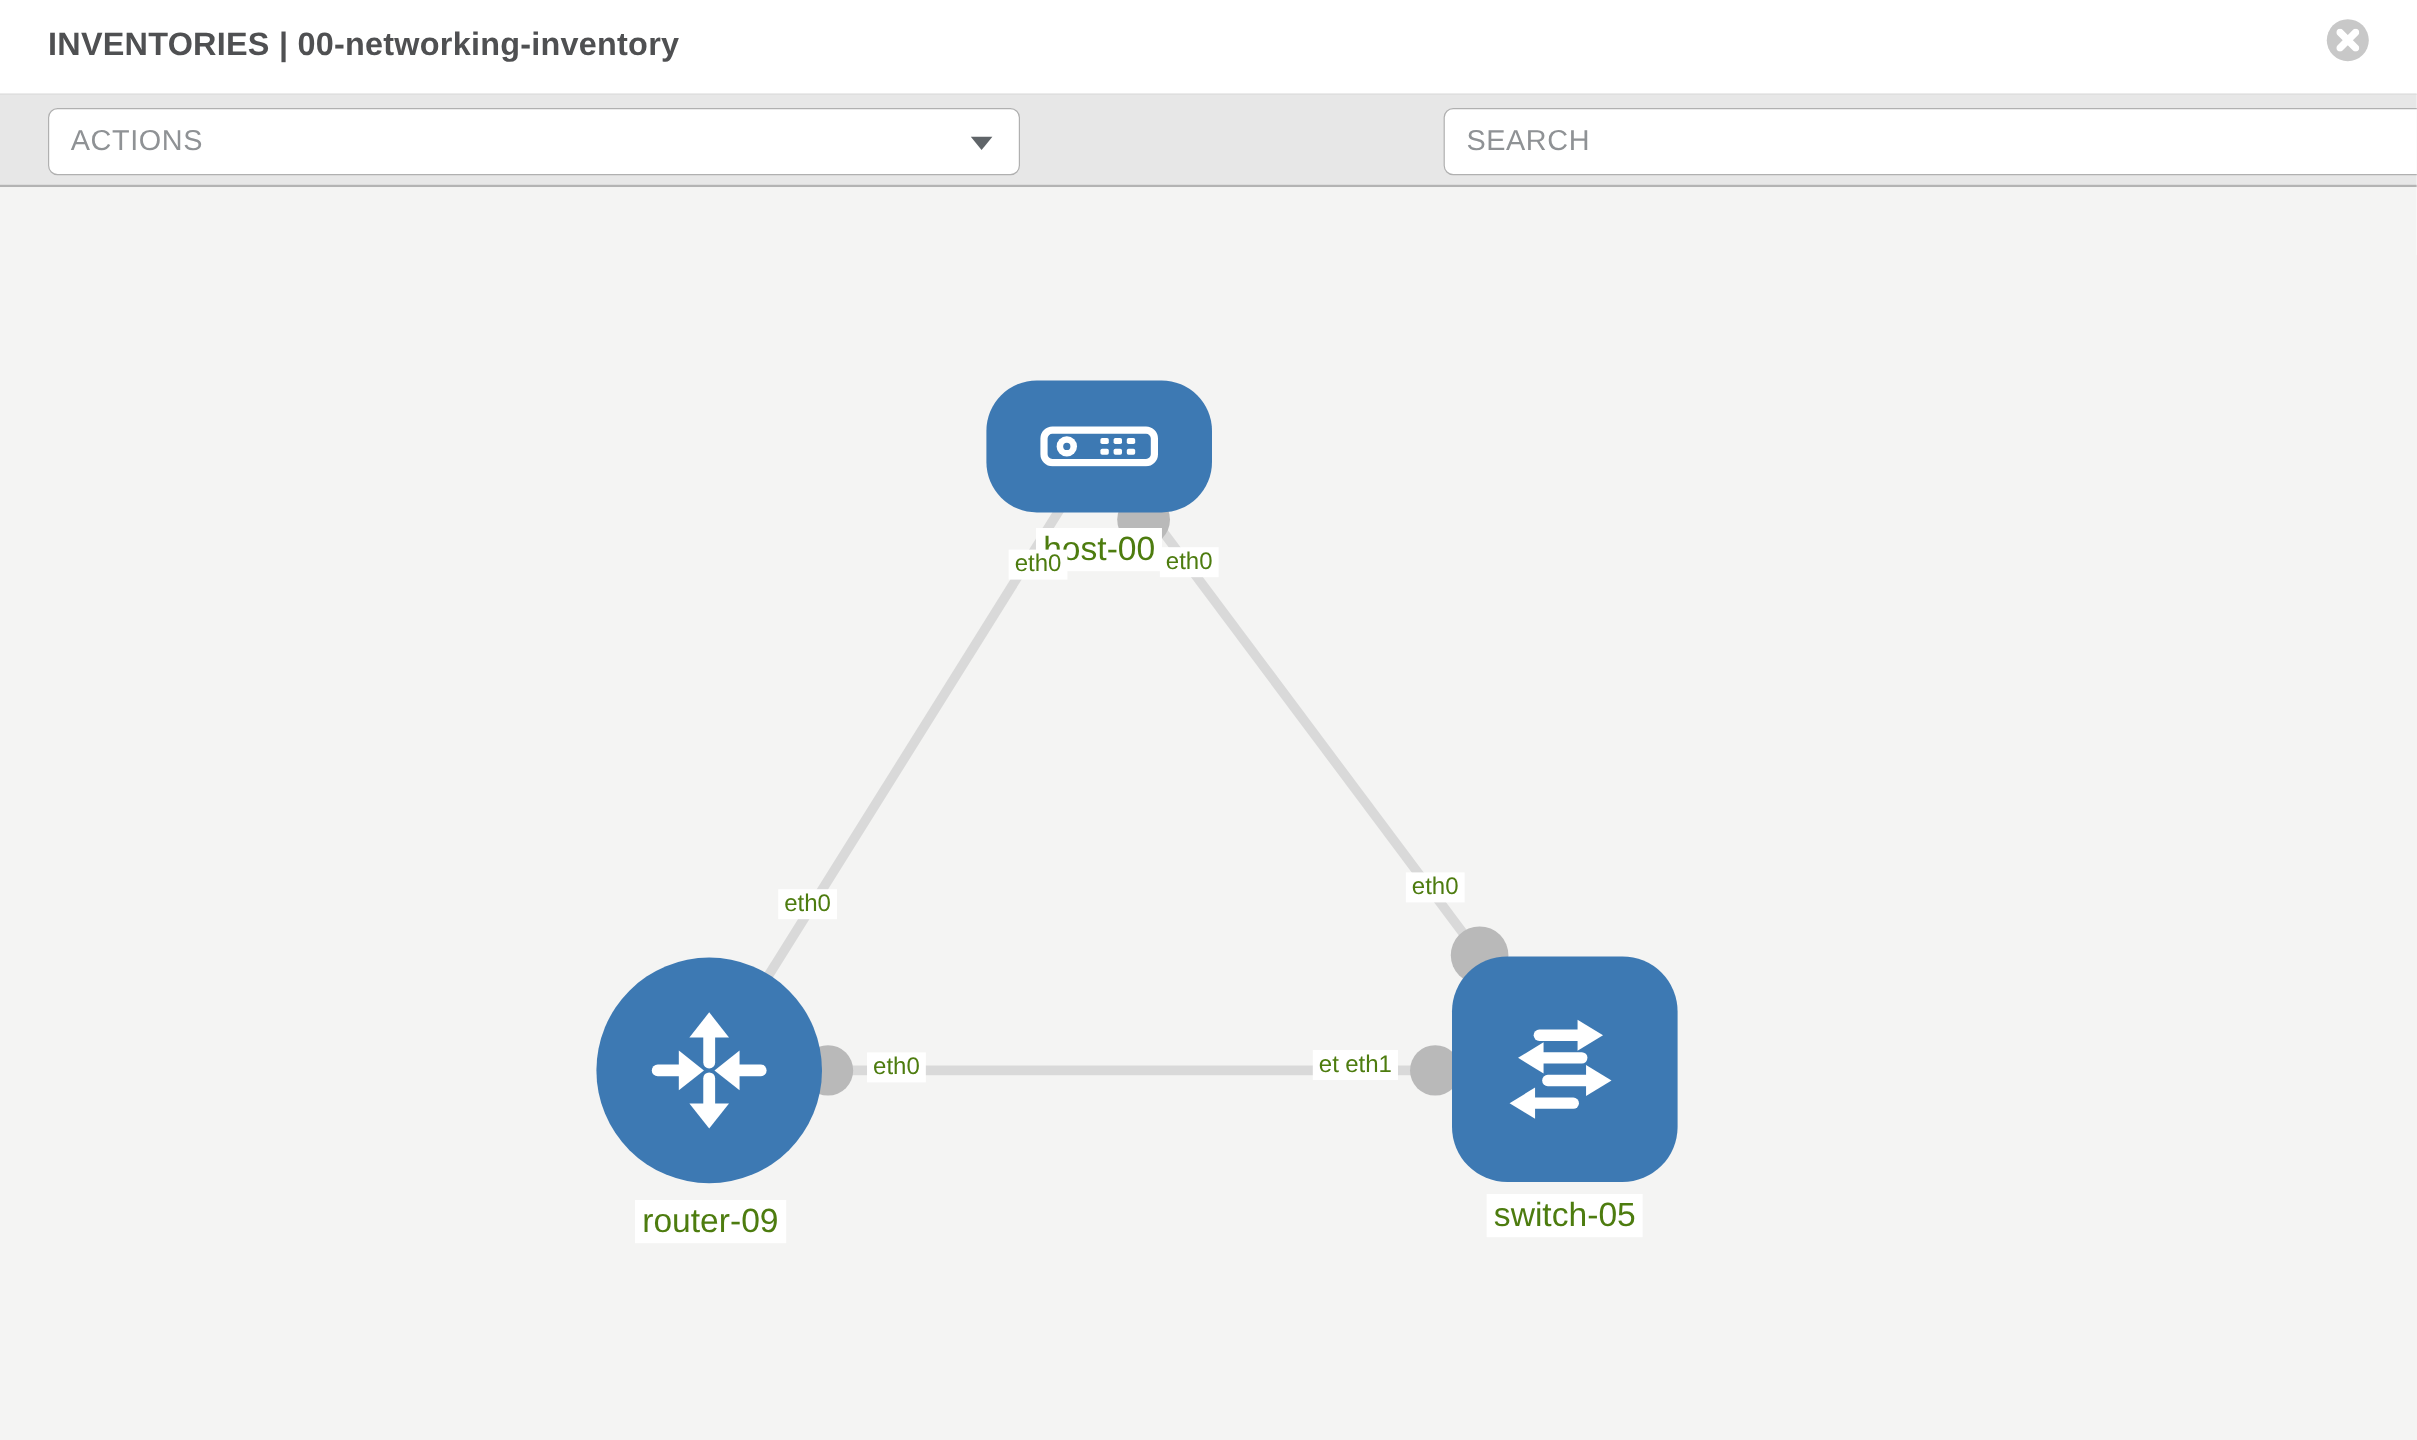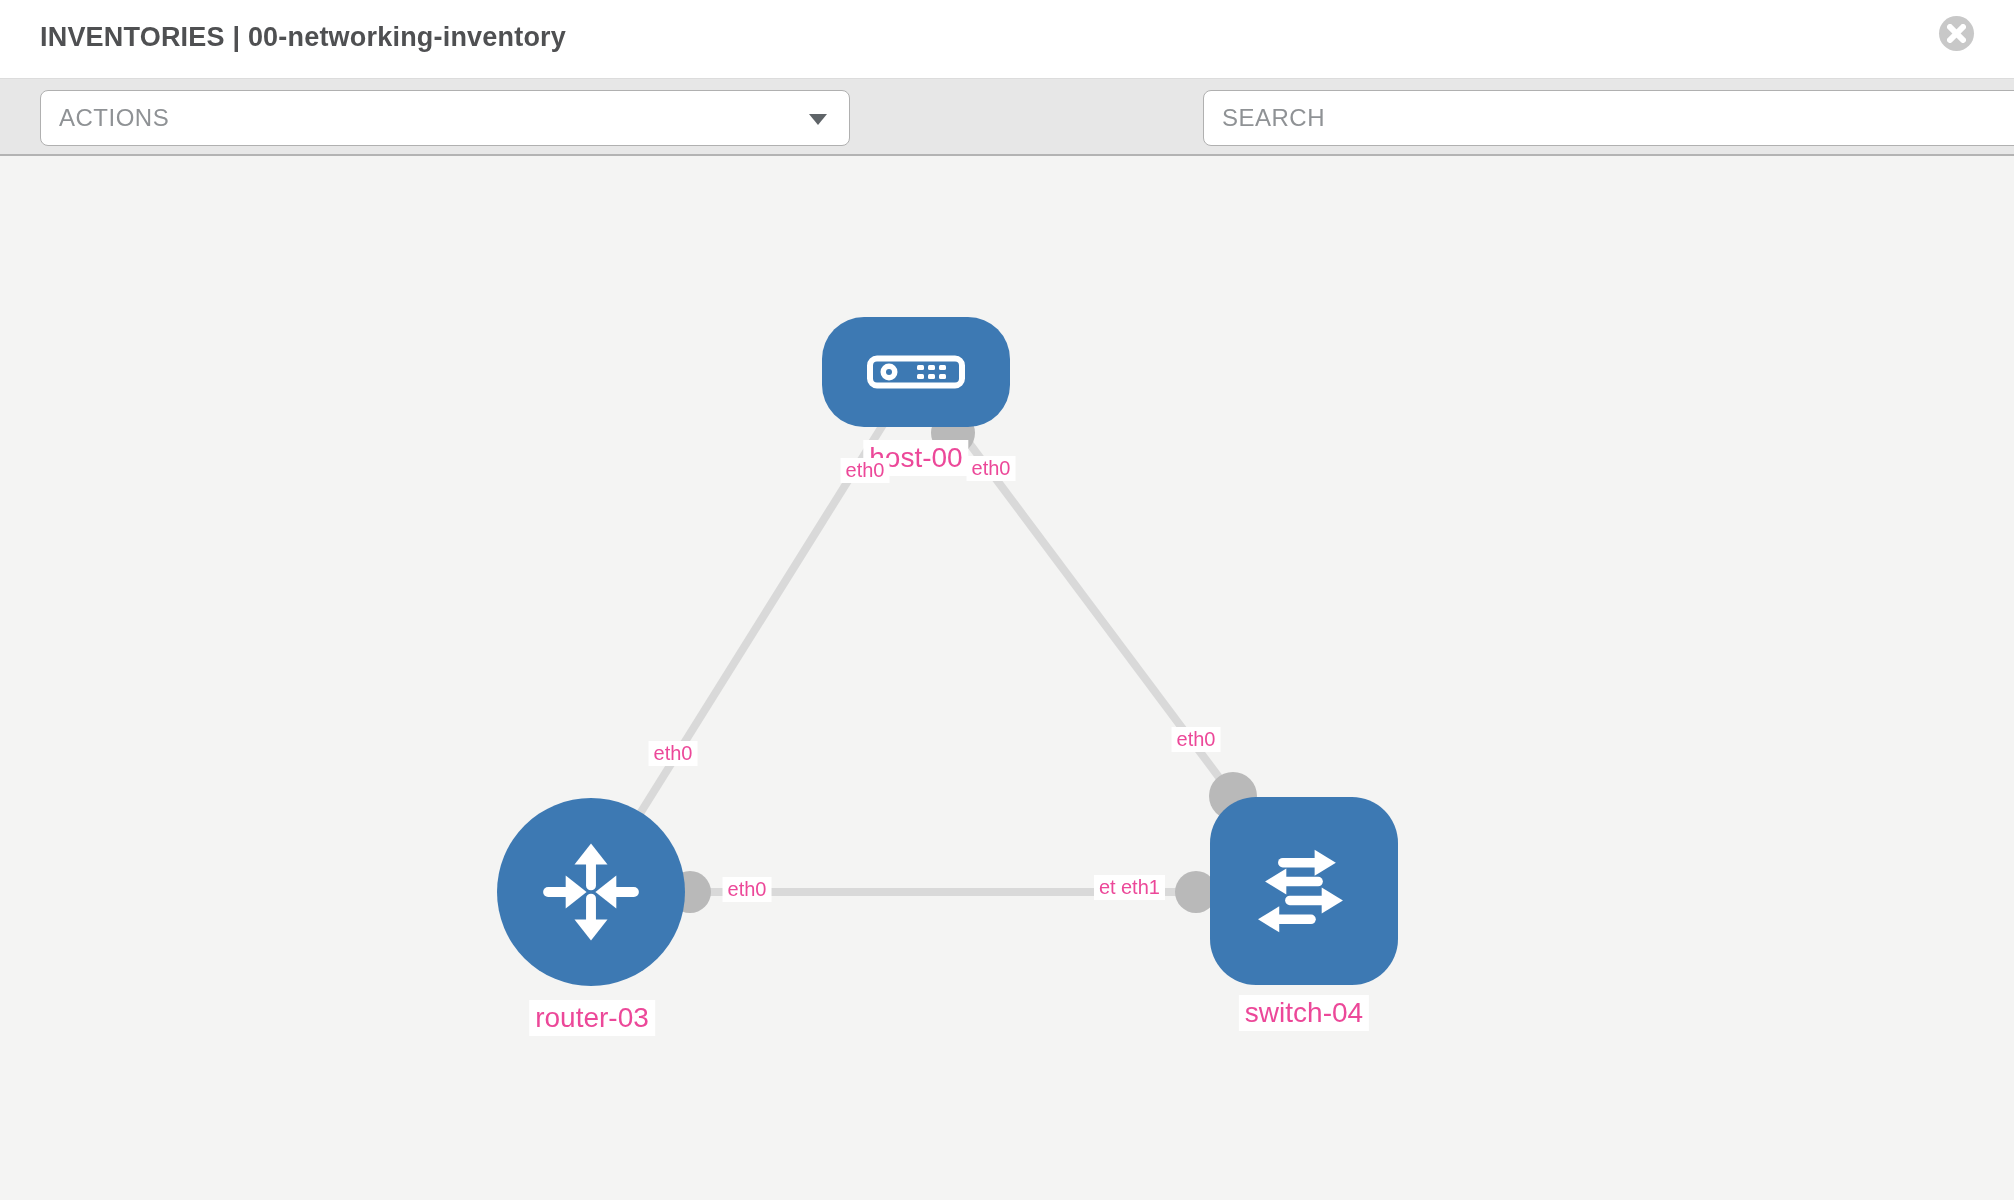--- a/index.html
+++ b/index.html
@@ -35,21 +35,21 @@
   
   .canvas { position:absolute; top:156px; left:0; width:2014px; height:1044px; background:#f4f4f3; }
   .net-svg { position:absolute; top:0; left:0; }
 
   .node { position:absolute; background:#3d79b3; display:flex; align-items:center;
           justify-content:center; cursor:pointer; }
   .node-host   { left:822px;  top:161px; width:188px; height:110px; border-radius:42px; }
   .node-router { left:497px;  top:642px; width:188px; height:188px; border-radius:50%; }
   .node-switch { left:1210px; top:641px; width:188px; height:188px; border-radius:46px; }
 
-  .net-label { position:absolute; background:#ffffff; color:#ec4899; white-space:nowrap;
+  .net-label { position:absolute; background:#ffffff; color:#4d7c0f; white-space:nowrap;
                line-height:1.15; }
   .node-label { font-size:28px; padding:2px 6px; transform:translateX(-50%); }
   .if-label   { font-size:20px; padding:1px 5px; }
   .if-center  { transform:translateX(-50%); }
 
   .lbl-host       { left:916px;  top:284px; }
   .lbl-router     { left:592px;  top:844px; }
   .lbl-switch     { left:1304px; top:839px; }
   .lbl-host-left  { left:865px;  top:302px; }
   .lbl-host-right { left:991px;  top:300px; }
@@ -150,22 +150,22 @@
             <polygon points="17,42 35,31 35,53" stroke="none"></polygon>
           <line x1="38" y1="58" x2="68" y2="58"></line>
             <polygon points="83,58 65,47 65,69" stroke="none"></polygon>
           <line x1="56" y1="74" x2="26" y2="74"></line>
             <polygon points="11,74 29,63 29,85" stroke="none"></polygon>
         </g>
       </svg>
     </div>
 
     <div class="net-label node-label lbl-host">host-00</div>
-    <div class="net-label node-label lbl-router">router-03</div>
-    <div class="net-label node-label lbl-switch">switch-04</div>
+    <div class="net-label node-label lbl-router">router-09</div>
+    <div class="net-label node-label lbl-switch">switch-05</div>
 
     <div class="net-label if-label if-center lbl-host-left">eth0</div>
     <div class="net-label if-label if-center lbl-host-right">eth0</div>
     <div class="net-label if-label if-center lbl-hr-mid">eth0</div>
     <div class="net-label if-label if-center lbl-hs-mid">eth0</div>
     <div class="net-label if-label if-center lbl-router-eth">eth0</div>
     <div class="net-label if-label lbl-sw-under">eth0</div>
     <div class="net-label if-label lbl-sw-over">eth1</div>
 
   </div>

